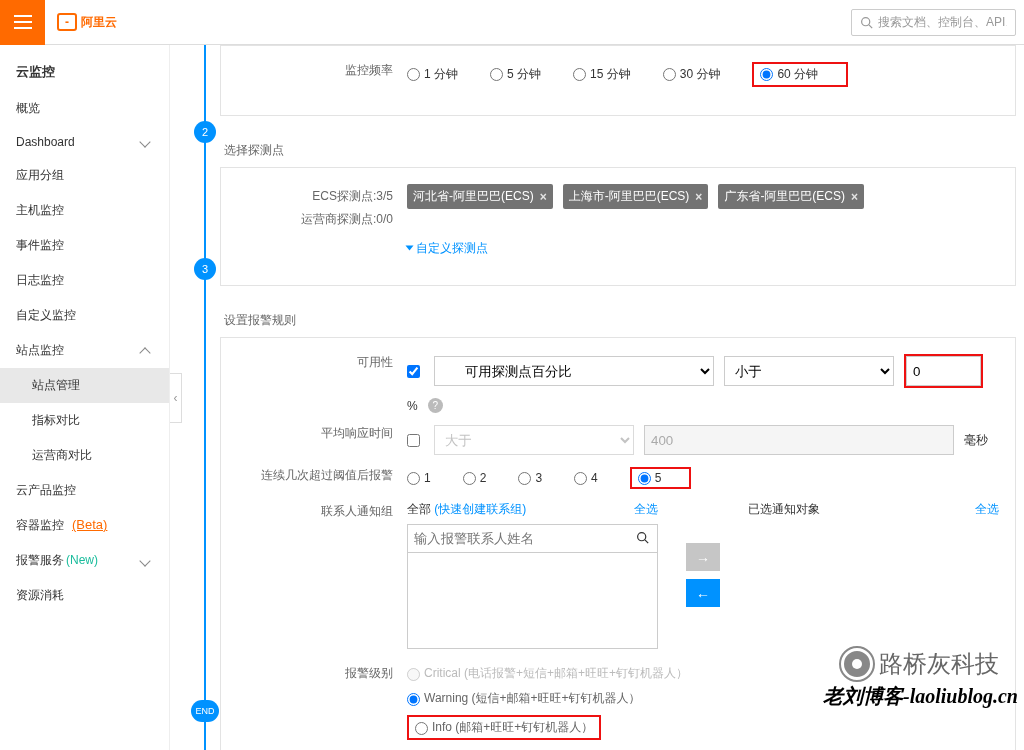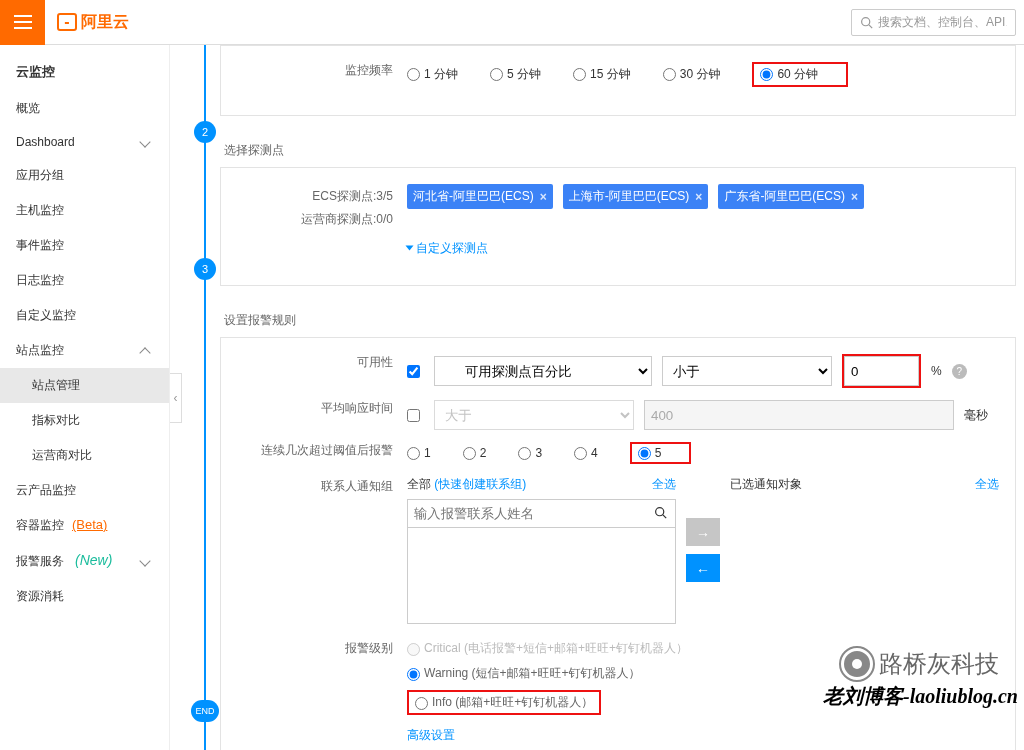--- a/index.html
+++ b/index.html
@@ -2,61 +2,61 @@
 <html><head>
 <meta charset="utf-8">
 <style>
   * { box-sizing: border-box; margin: 0; padding: 0; }
   body { font-family: "Microsoft YaHei", Arial, sans-serif; font-size: 12px; color: #333; background: #fff; }
   .topbar { display: flex; align-items: center; height: 45px; border-bottom: 1px solid #ddd; }
   .hamburger { width: 45px; height: 45px; background: #ff6a00; display: flex; align-items: center; justify-content: center; }
   .hamburger span, .hamburger span::before, .hamburger span::after { display: block; width: 18px; height: 2px; background: #fff; position: relative; }
   .hamburger span::before, .hamburger span::after { content: ""; position: absolute; left: 0; }
   .hamburger span::before { top: -6px; } .hamburger span::after { top: 6px; }
-  .logo { display: flex; align-items: center; gap: 4px; margin-left: 12px; color: #ff6a00; font-weight: bold; font-size: 16px; }
+  .logo { display: flex; align-items: center; gap: 4px; margin-left: 12px; color: #ff6a00; font-weight: bold; font-size: 12px; }
   .logo-badge { width: 20px; height: 18px; border: 2px solid #ff6a00; border-radius: 3px; position: relative; display: flex; align-items: center; justify-content: center; }
   .logo-badge::after { content: "-"; color: #ff6a00; font-weight: bold; }
   .search-box { margin-left: auto; margin-right: 8px; display: flex; align-items: center; border: 1px solid #ccc; border-radius: 2px; padding: 4px 8px; width: 165px; color: #999; }
   .search-box svg { margin-right: 5px; flex-shrink:0; }
   .search-box span { white-space: nowrap; overflow: hidden; }
 
   .layout { display: flex; height: 705px; }
   .sidebar { width: 170px; border-right: 1px solid #eee; padding-top: 8px; background:#fff; }
   .side-title { font-weight: bold; padding: 10px 16px; font-size: 13px; color:#333;}
   .side-item { padding: 9px 16px; font-size: 12px; color: #333; cursor: pointer; display:flex; align-items:center; justify-content:space-between;}
   .side-item.sub { padding-left: 32px; text-align: center; }
   .side-item.active { background: #e8e8e8; }
   .chevron { width: 8px; height: 8px; border-right: 1px solid #888; border-bottom: 1px solid #888; transform: rotate(45deg); margin-right: 4px; }
   .chevron.up { transform: rotate(-135deg); margin-top:4px; }
   .badge-orange { color: #ff6a00; font-size: 13px; margin-left: 8px; text-decoration: underline; }
-  .badge-green { color: #1abc9c; font-size: 14px; margin-left: 11px; font-style: italic; }
+  .badge-green { color: #1abc9c; font-size: 12px; margin-left: 2px; }
 
   .collapse-handle { width: 12px; height: 50px; border:1px solid #ddd; border-left:none; display:flex; align-items:center; justify-content:center; align-self:center; color:#999; cursor:pointer; background:#fff;}
 
   .main { flex: 1; overflow: auto; padding: 0 8px 8px 8px; }
   .timeline-wrap { position: relative; padding-left: 30px; }
   .timeline-line { position: absolute; left: 14px; top: 0; bottom: 0; width: 2px; background: #0092ff; }
   .step-marker { position: absolute; left: 4px; width: 22px; height: 22px; border-radius: 50%; background: #0092ff; color: #fff; display: flex; align-items: center; justify-content: center; font-size: 11px; z-index: 1; }
   .end-marker { border-radius: 11px; width: 28px; font-size:9px; left:1px;}
   .step-title { padding: 4px 0 8px 4px; color: #666; }
   .panel { border: 1px solid #e3e3e3; margin-bottom: 22px; padding: 16px 16px 16px 16px; background:#fff;}
   .form-row { display: flex; margin-bottom: 12px; }
   .form-label { width: 170px; text-align: right; padding-right: 14px; color: #666; flex-shrink:0;}
   .form-content { flex: 1; display: flex; align-items: center; gap: 10px; flex-wrap: wrap; }
   .radio-group label { margin-right: 22px; color:#333;}
   input[type=radio], input[type=checkbox] { margin-right: 4px; vertical-align: middle; }
   .hl-box { border: 2px solid #e11; padding: 2px 6px; display: inline-flex; align-items:center; gap:8px;}
-  .tag { background: #3b82f6; color: #fff; padding: 4px 6px; border-radius: 2px; display: inline-flex; align-items: center; gap: 6px; font-size: 12px;}
+  .tag { background: #737373; color: #fff; padding: 4px 6px; border-radius: 2px; display: inline-flex; align-items: center; gap: 6px; font-size: 12px;}
   .tag .x { cursor:pointer; font-weight:bold; opacity:.8;}
   .link { color: #0092ff; cursor:pointer; }
   select.form-select { border: 1px solid #ccc; padding: 5px 6px; height: 30px; background:#fff;}
   input.tbox { border: 1px solid #ccc; padding: 5px 6px; height: 30px; }
   .greenbox { border: 1px solid #3c3; }
   .disabled { background:#f5f5f5; color:#aaa; }
-  .transfer { display:flex; gap:10px; align-items:stretch; }
+  .transfer { display:flex; gap:28px; align-items:stretch; }
   .transfer-col { flex:1; min-width:0;}
   .transfer-header { display:flex; justify-content:space-between; padding-bottom:6px; color:#333;}
   .listbox { border:1px solid #ccc; height:125px; overflow:auto;}
   .search-row { display:flex; align-items:center; border-bottom:1px solid #ccc; }
   .search-row input { border:none; flex:1; padding:6px; outline:none;}
   .search-row .sicon { padding:0 8px; color:#333;}
   .transfer-btns { display:flex; flex-direction:column; justify-content:center; gap:8px;}
   .tbtn { width:34px; height:28px; border:none; color:#fff; font-size:14px; cursor:pointer;}
   .tbtn.grey{ background:#c6c6c6;} .tbtn.blue{ background:#0092ff;}
   .sel-admin{ border:2px solid #e11; margin:6px; padding:2px 6px; display:inline-block;}
@@ -194,21 +194,21 @@
         </div>
       </div>
 
       <div class="step-marker" style="top:213px;">3</div>
       <div class="step-title">设置报警规则</div>
       <div class="panel">
         <div class="form-row">
           <div class="form-label">可用性</div>
           <div class="form-content">
             <input type="checkbox" checked="" style="">
-            <select class="form-select" style="width:218px;padding-left:26px;"><option>可用探测点百分比</option></select>
+            <select class="form-select" style="width:280px;padding-left:26px;"><option>可用探测点百分比</option></select>
             <select class="form-select" style="width:170px;"><option>小于</option></select>
             <span class="hl-box" style="padding:0;">
               <input class="tbox greenbox" style="width: 75px;" value="0">
             </span>
             <span>%</span>
             <span class="help-icon">?</span>
           </div>
         </div>
         <div class="form-row">
           <div class="form-label">平均响应时间</div>

